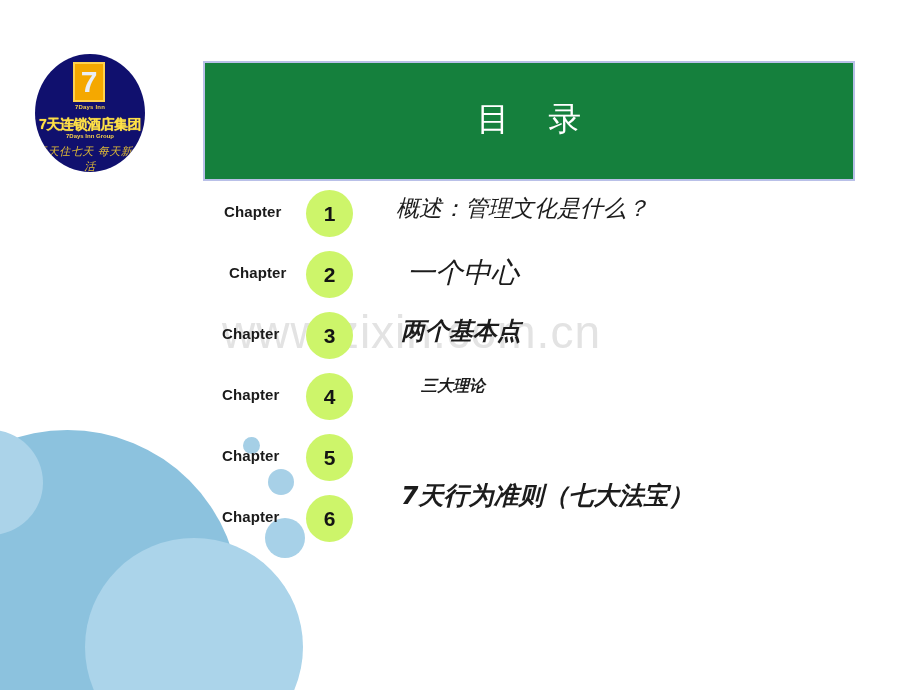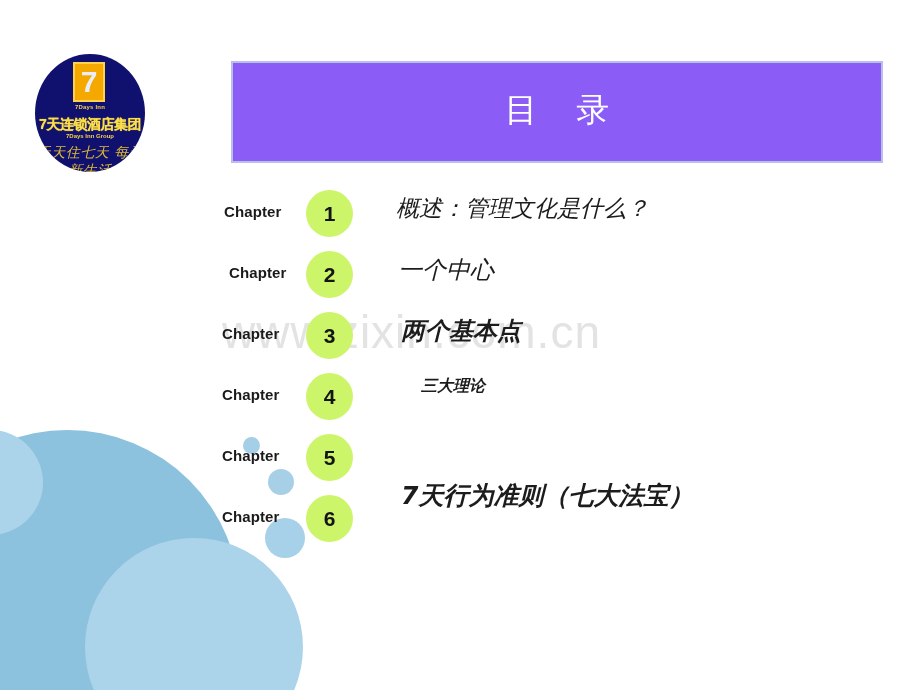--- a/index.html
+++ b/index.html
@@ -129,41 +129,40 @@
     font-size: 6px;
     font-weight: bold;
   }
   #logo-slogan {
     position: absolute;
     left: 0;
     top: 90px;
     width: 110px;
     text-align: center;
     color: #f0c832;
-    font-size: 14px;
+    font-size: 11px;
     font-family: "DejaVu Serif", serif;
     font-style: italic;
     letter-spacing: 0.5px;
     opacity: 0.92;
   }
 
   
   #title-banner {
     position: absolute;
     left: 203px;
     top: 61px;
     width: 652px;
-    height: 102px;
-    background: #8b5cf6;
+    height: 120px;
+    background: #15803d;
     border: 2px solid #b9c0e8;
     box-sizing: border-box;
     display: flex;
     align-items: center;
     justify-content: center;
-    margin-left: 28px;
   }
   #slide-title {
     color: #ffffff;
     font-size: 33px;
     letter-spacing: 14px;
     font-family: "DejaVu Sans", "Liberation Sans", sans-serif;
     padding-left: 14px;
     padding-bottom: 4px;
   }
 
@@ -227,21 +226,21 @@
   }
   
   .r1 .chapter-label { left: 224px; }
   .r2 .chapter-label { left: 229px; }
   .r3 .chapter-label { left: 222px; }
   .r4 .chapter-label { left: 222px; }
   .r5 .chapter-label { left: 222px; }
   .r6 .chapter-label { left: 222px; }
 
   .r1 .chapter-text { left: 396px; font-size: 23px; }
-  .r2 .chapter-text { left: 398px; font-size: 24px; }
+  .r2 .chapter-text { left: 407px; font-size: 28px; }
   .r3 .chapter-text { left: 401px; font-size: 24px; font-weight: bold; }
   .r4 .chapter-text { left: 421px; font-size: 16px; font-weight: bold; }
   .r5 .chapter-text { left: 401px; font-size: 25px; font-weight: bold; top: 7px; margin-top: 44px; }
   .r6 .chapter-text { left: 401px; font-size: 25px; font-weight: bold; top: 7px; }
 </style>
 </head>
 <body>
 
 <div id="slide">
 

